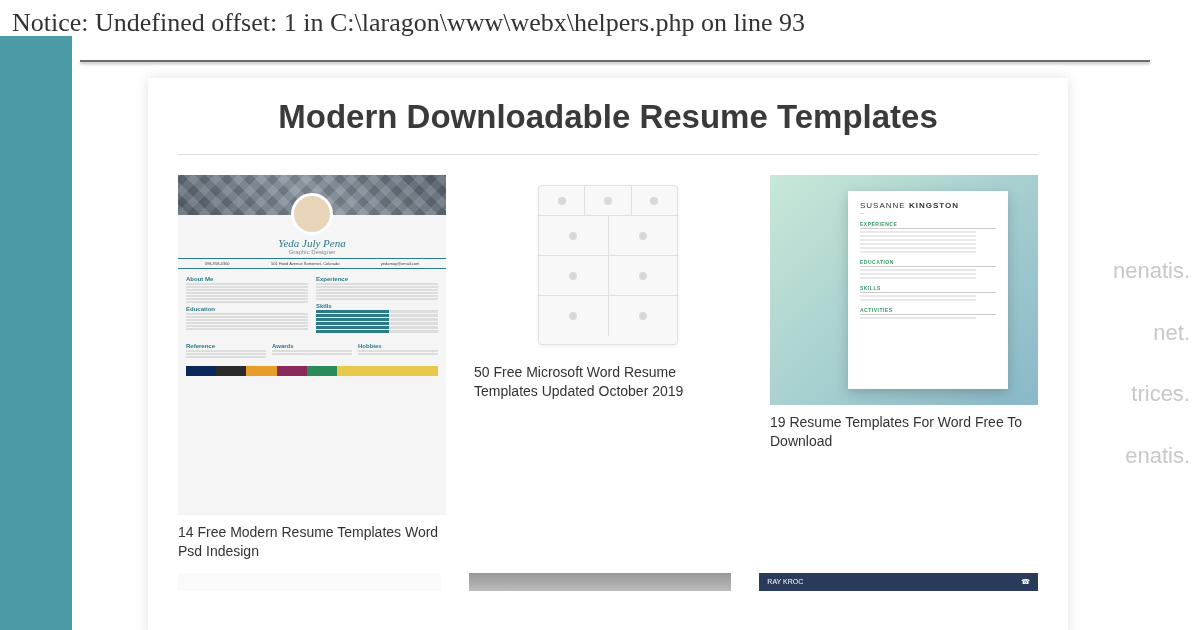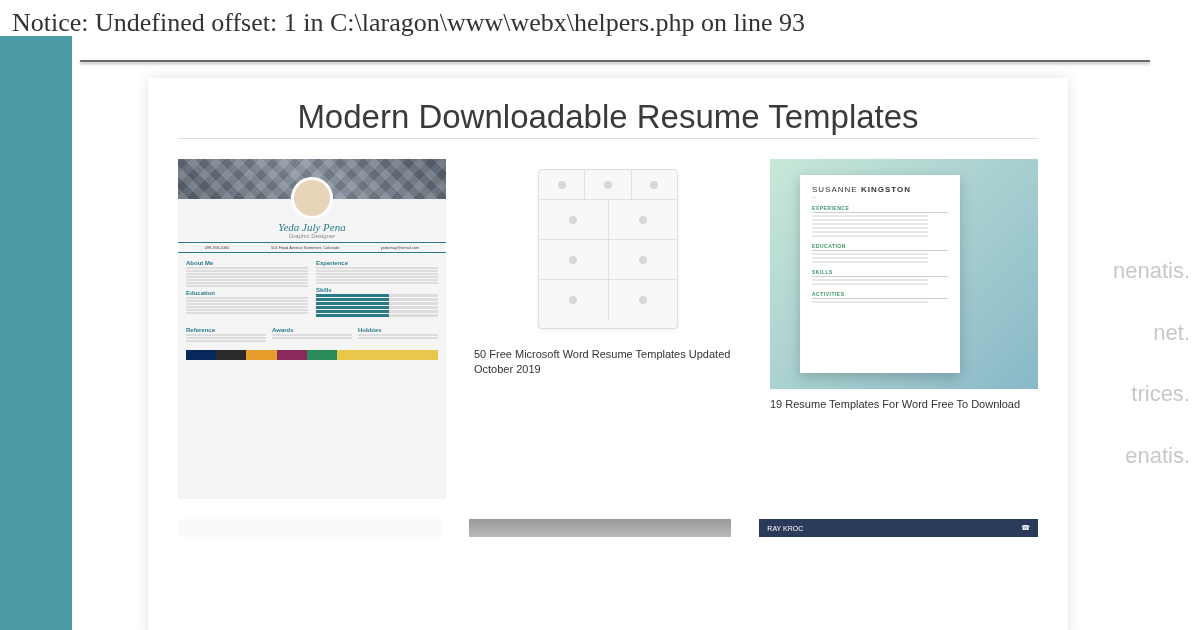--- a/index.html
+++ b/index.html
@@ -61,22 +61,22 @@
       height: 560px;
       background: #fff;
       box-shadow: 0 0 12px rgba(0,0,0,0.12);
       z-index: 3;
       padding: 20px 30px;
     }
     .page-title {
       text-align: center;
       font-size: 33px;
       color: #3a3a3a;
-      font-weight: 400;
-      margin-bottom: 2px;
+      font-weight: 700;
+      margin-bottom: 18px;
     }
     .card-hr {
       height: 1px;
       background: #ddd;
       margin-bottom: 20px;
     }
     .grid {
       display: flex;
       gap: 28px;
     }
@@ -85,21 +85,21 @@
       width: 100%;
       background: #f5f5f5;
       margin-bottom: 8px;
       display: flex;
       flex-direction: column;
       font-size: 6px;
       color: #555;
       overflow: hidden;
     }
     .caption {
-      font-size: 11px;
+      font-size: 14px;
       color: #333;
       line-height: 1.35;
     }
     
     .r1-header { height: 40px; background: linear-gradient(45deg,#5a6570,#8a95a0,#5a6570); position: relative; }
     .r1-header::before { content:""; position:absolute; inset:0; background-image: repeating-linear-gradient(45deg,rgba(255,255,255,0.15) 0 8px,transparent 8px 16px),repeating-linear-gradient(-45deg,rgba(0,0,0,0.15) 0 8px,transparent 8px 16px); }
     .r1-avatar { width:42px; height:42px; border-radius:50%; background:#e8d4b8; border:3px solid #fff; margin:-22px auto 2px; position:relative; z-index:1; }
     .r1-name { text-align:center; color:#2a7a8a; font-family:Georgia,serif; font-size:11px; font-style:italic; }
     .r1-sub { text-align:center; color:#888; font-size:6px; margin-bottom:3px; }
     .r1-contact { display:flex; justify-content:space-around; font-size:4px; padding:2px 6px; border-top:1px solid #2a7a8a; border-bottom:1px solid #2a7a8a; color:#444; }
@@ -112,21 +112,21 @@
     .r1-foot>div{flex:1;}
     .r1-icons{height:10px; background:linear-gradient(to right,#07285a 0 12%,#2a2a2a 12% 24%,#e89c2a 24% 36%,#8a2a5a 36% 48%,#2a8a5a 48% 60%,#e8c84a 60% 72%); margin:3px 8px;}
     
     .r2-dresser { width:140px; height:160px; margin:0 auto; background:#f8f8f8; border:1px solid #e0e0e0; position:relative; border-radius:4px; box-shadow:0 2px 4px rgba(0,0,0,0.05);}
     .r2-top{height:30px; border-bottom:1px solid #e0e0e0; display:flex;}
     .r2-dr{flex:1; border-right:1px solid #e0e0e0; position:relative;}
     .r2-dr:last-child{border-right:none;}
     .r2-knob{width:8px;height:8px;border-radius:50%;background:#d8d8d8;position:absolute;top:50%;left:50%;transform:translate(-50%,-50%);}
     .r2-row{height:40px; border-bottom:1px solid #e0e0e0; display:flex;}
     
-    .r3-wrap{background:linear-gradient(135deg,#c8e8d8,#88b8c8); padding:16px 30px; height:230px; display:flex; align-items:flex-start; justify-content:center;}
+    .r3-wrap{background:linear-gradient(135deg,#c8e8d8,#88b8c8); padding:16px 30px; height:230px; display:flex; align-items:flex-end; justify-content:center;}
     .r3-page{width:160px; height:210px; background:#fff; box-shadow:0 4px 12px rgba(0,0,0,0.2); padding:10px 12px;}
     .r3-name{font-size:8px; letter-spacing:1px; color:#333; text-align:left;}
     .r3-name b{font-weight:bold;}
     .r3-sub{font-size:4px; color:#3a9a6a; margin-bottom:6px;}
     .r3-sec{font-size:5px; color:#3a9a6a; font-weight:bold; letter-spacing:0.5px; margin-top:6px; border-bottom:1px solid #ccc; padding-bottom:1px;}
     .r3-ln{height:2px; background:#e8e8e8; margin:2px 0;width:85%;}
     
     .row2 { display:flex; gap:28px; margin-top:12px; }
     .row2 .thumb2 { flex:1; height:18px; background:#ddd; }
     .thumb2.navy{ background:#2a3a5a; display:flex; align-items:center; padding:0 8px; color:#fff; font-size:7px; justify-content:space-between;}
@@ -210,20 +210,21 @@
               <div class="r1-line"></div>
             </div>
           <div>
               <div class="r1-h">Hobbies</div>
               <div class="r1-line"></div>
               <div class="r1-line"></div>
             </div>
         </div>
         <div class="r1-icons"></div>
       </div>
+      <div class="caption">14 Free Modern Resume Templates Word Psd Indesign</div>
     </div>
 
     <div class="col">
       <div class="thumb" style="height:180px; background:#fff; display:flex; align-items:center; justify-content:center;">
         <div class="r2-dresser">
           <div class="r2-top">
               <div class="r2-dr">
                 <div class="r2-knob"></div>
               </div>
               <div class="r2-dr">

